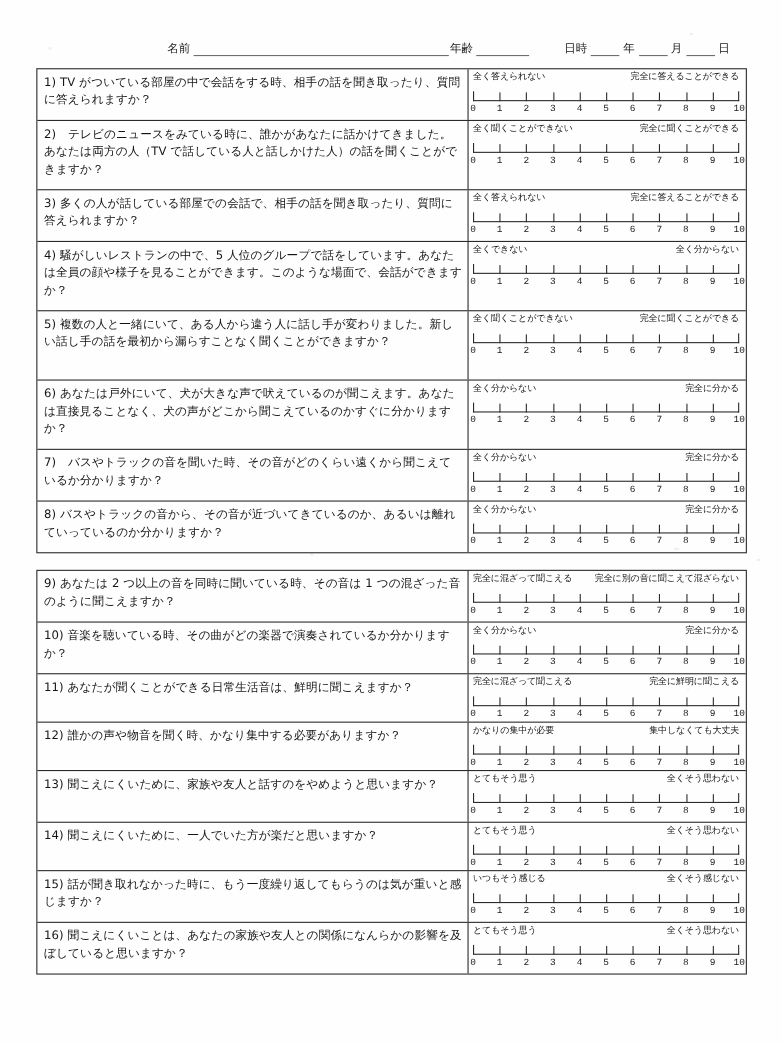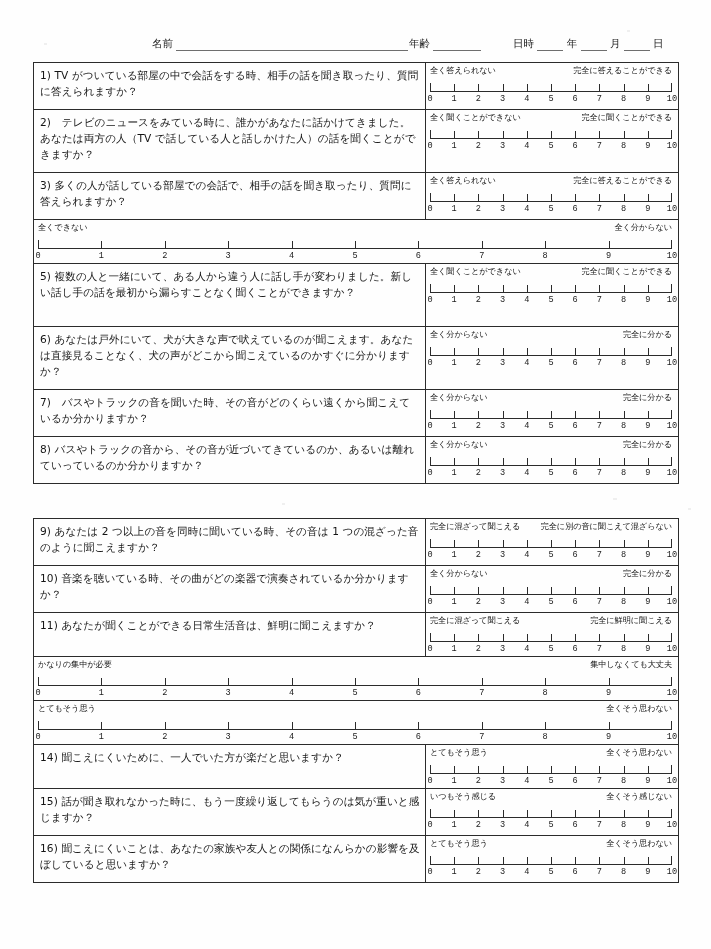--- a/index.html
+++ b/index.html
@@ -278,20 +278,21 @@
             <span style="left: 50%;">5</span>
             <span style="left: 60%;">6</span>
             <span style="left: 70%;">7</span>
             <span style="left: 80%;">8</span>
             <span style="left: 90%;">9</span>
             <span style="left: 100%;">10</span>
           </div>
         </div>
       </div>
       <div class="qrow">
+        <div class="qtext" style="min-height: 62px;">4) 騒がしいレストランの中で、5 人位のグループで話をしています。あなたは全員の顔や様子を見ることができます。このような場面で、会話ができますか？</div>
         <div class="qscale">
           <div class="anchors">
             <span>全くできない</span>
             <span>全く分からない</span>
           </div>
           <div class="ruler">
             <div class="axis"></div>
             <div class="tick end" style="left: 0%;"></div>
             <div class="tick" style="left: 10%;"></div>
             <div class="tick" style="left: 20%;"></div>
@@ -567,20 +568,21 @@
             <span style="left: 50%;">5</span>
             <span style="left: 60%;">6</span>
             <span style="left: 70%;">7</span>
             <span style="left: 80%;">8</span>
             <span style="left: 90%;">9</span>
             <span style="left: 100%;">10</span>
           </div>
         </div>
       </div>
       <div class="qrow">
+        <div class="qtext" style="min-height: 38px;">12) 誰かの声や物音を聞く時、かなり集中する必要がありますか？</div>
         <div class="qscale">
           <div class="anchors">
             <span>かなりの集中が必要</span>
             <span>集中しなくても大丈夫</span>
           </div>
           <div class="ruler">
             <div class="axis"></div>
             <div class="tick end" style="left: 0%;"></div>
             <div class="tick" style="left: 10%;"></div>
             <div class="tick" style="left: 20%;"></div>
@@ -602,20 +604,21 @@
             <span style="left: 50%;">5</span>
             <span style="left: 60%;">6</span>
             <span style="left: 70%;">7</span>
             <span style="left: 80%;">8</span>
             <span style="left: 90%;">9</span>
             <span style="left: 100%;">10</span>
           </div>
         </div>
       </div>
       <div class="qrow">
+        <div class="qtext" style="min-height: 46px;">13) 聞こえにくいために、家族や友人と話すのをやめようと思いますか？</div>
         <div class="qscale">
           <div class="anchors">
             <span>とてもそう思う</span>
             <span>全くそう思わない</span>
           </div>
           <div class="ruler">
             <div class="axis"></div>
             <div class="tick end" style="left: 0%;"></div>
             <div class="tick" style="left: 10%;"></div>
             <div class="tick" style="left: 20%;"></div>

